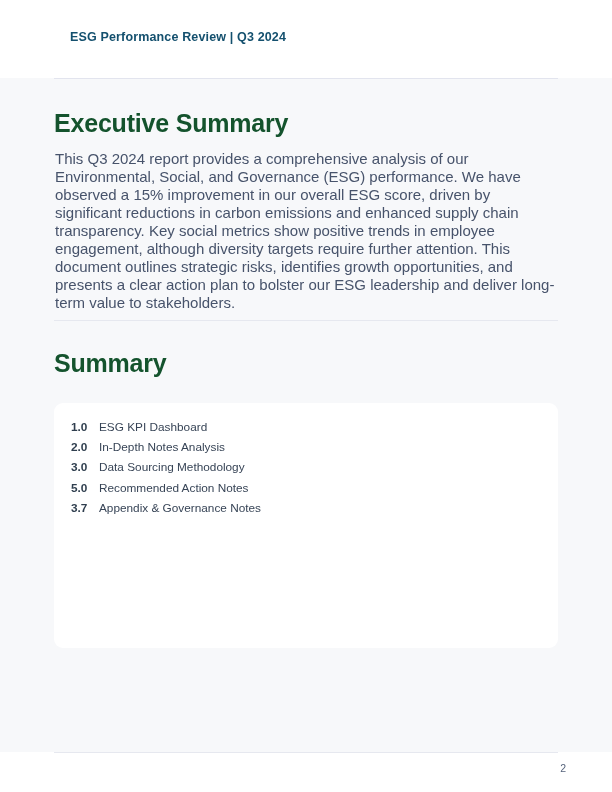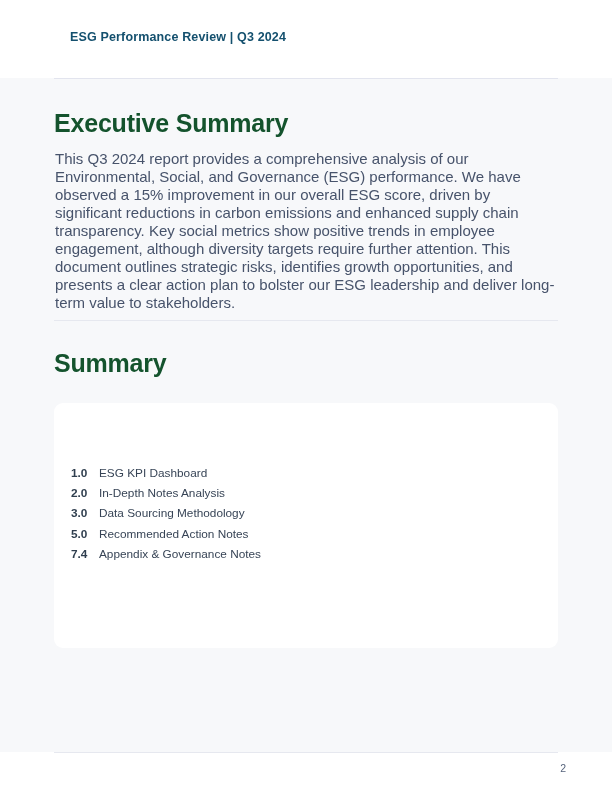--- a/index.html
+++ b/index.html
@@ -108,21 +108,20 @@
     background: #ffffff;
     border-radius: 9px;
     box-sizing: border-box;
   }
 
   .toc-list {
     position: absolute;
     left: 17px;
     top: 17px;
     right: 14px;
-    margin-top: 46px;
   }
   .toc-row {
     display: flex;
     align-items: baseline;
     height: 20.2px;
     font-size: 11.8px;
     color: #2F3E4E;
   }
   .toc-num {
     font-weight: bold;
@@ -190,21 +189,21 @@
         <span class="toc-label">Data Sourcing Methodology</span>
       </div>
 
 
       <div class="toc-row">
         <span class="toc-num">5.0</span>
         <span class="toc-label">Recommended Action Notes</span>
       </div>
 
       <div class="toc-row">
-        <span class="toc-num">7.4</span>
+        <span class="toc-num">3.7</span>
         <span class="toc-label">Appendix &amp; Governance Notes</span>
       </div>
 
     </div>
   </div>
 
   <div class="footer-rule"></div>
   <div class="footer-page">2</div>
 
 </div>

